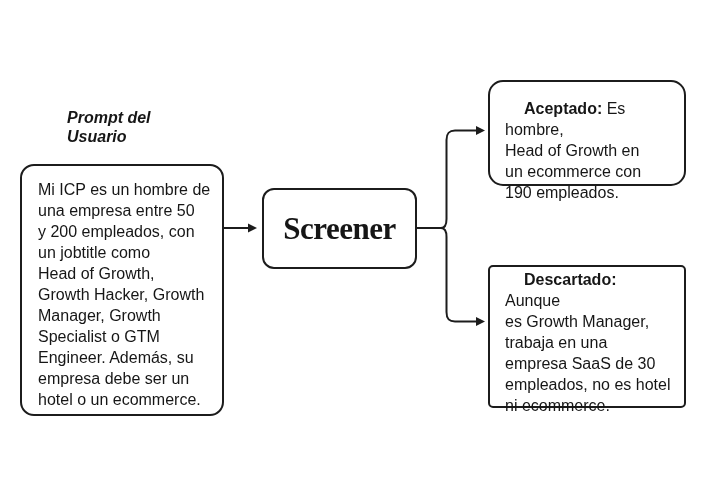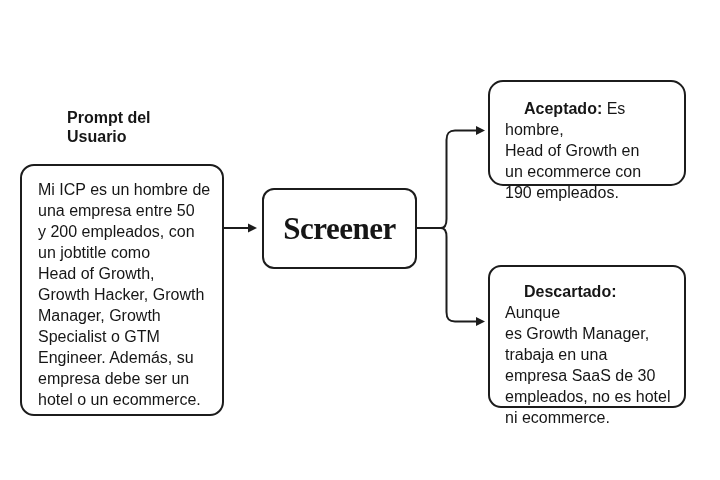--- a/index.html
+++ b/index.html
@@ -76,30 +76,31 @@
     width: 198px;
     height: 106px;
     padding: 16px 10px 0 15px;
     border-radius: 15px;
   }
   .discarded-box {
     left: 488px;
     top: 265px;
     width: 198px;
     height: 143px;
-    padding: 14px 10px 0 15px;
-    border-radius: 13px;
+    padding: 2px 10px 0 15px;
+    border-radius: 5px;
   }
   .flow-label {
     position: absolute;
     font-size: 16px;
     font-weight: bold;
     line-height: 19px;
     white-space: pre-line;
     color: #161616;
+    font-style: italic;
   }
   .prompt-label {
     left: 67px;
     top: 108px;
   }
   .resultado-label {
     left: 372px;
     top: 108px;
   }
 </style>

